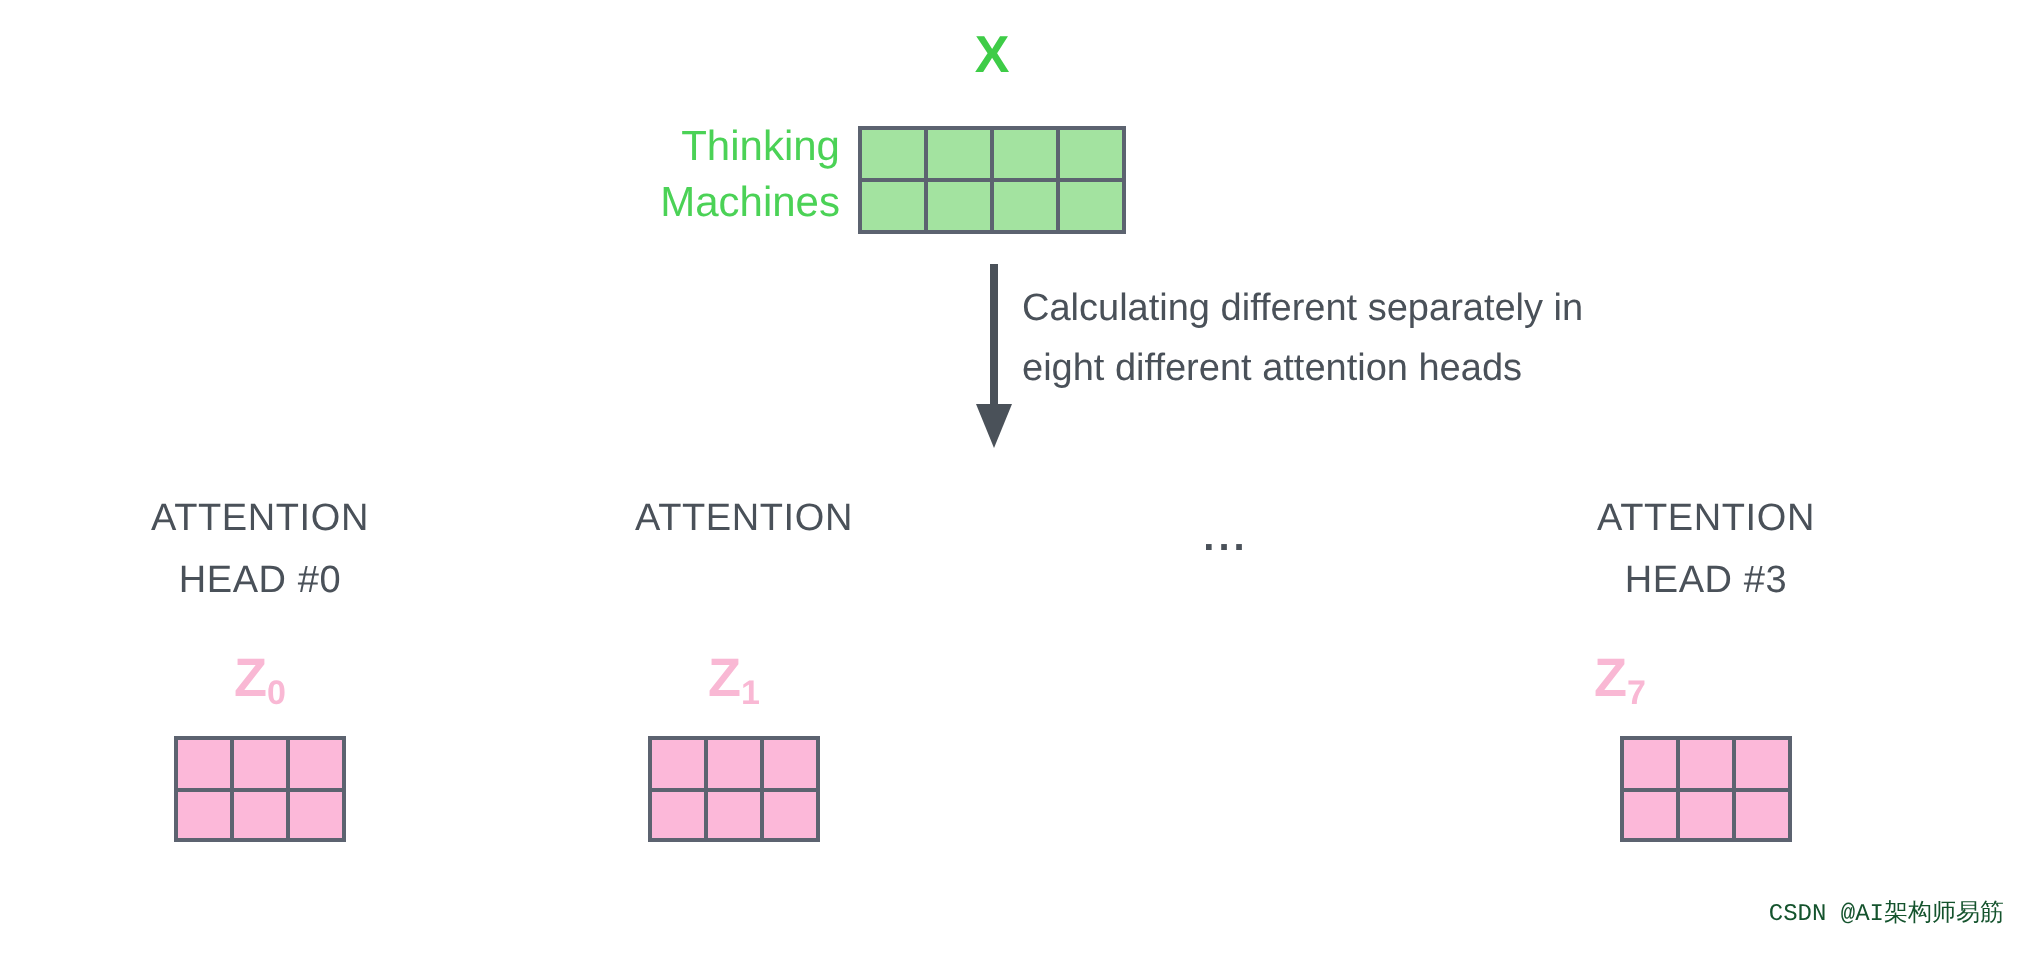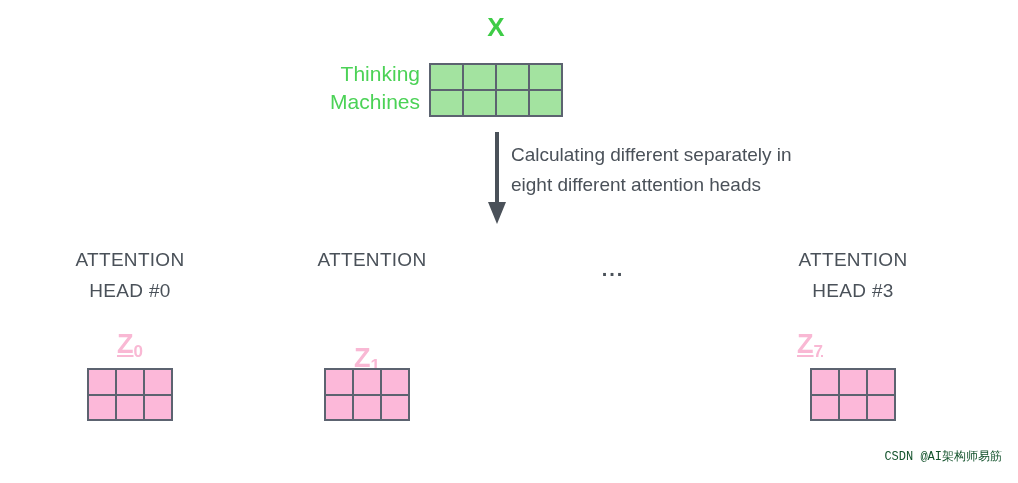--- a/index.html
+++ b/index.html
@@ -134,31 +134,30 @@
 
   
   .z-label {
     position: absolute;
     top: 325px;
     width: 120px;
     text-align: center;
     font-size: 27px;
     font-weight: bold;
     color: #f9b8d4;
-    line-height: 38px;
-    text-decoration: underline;
+    line-height: 28px;
   }
   .z-label .sub {
     font-size: 17px;
     vertical-align: baseline;
     position: relative;
     top: 4px;
   }
   #z-label-0 { left: 70px; }
-  #z-label-1 { left: 307px; margin-top: 14px; }
+  #z-label-1 { left: 307px; }
   #z-label-7 { left: 750px; }
 
   
   #watermark {
     position: absolute;
     right: 16px;
     bottom: 18px;
     font-size: 12px;
     color: #14532d;
     white-space: nowrap;

